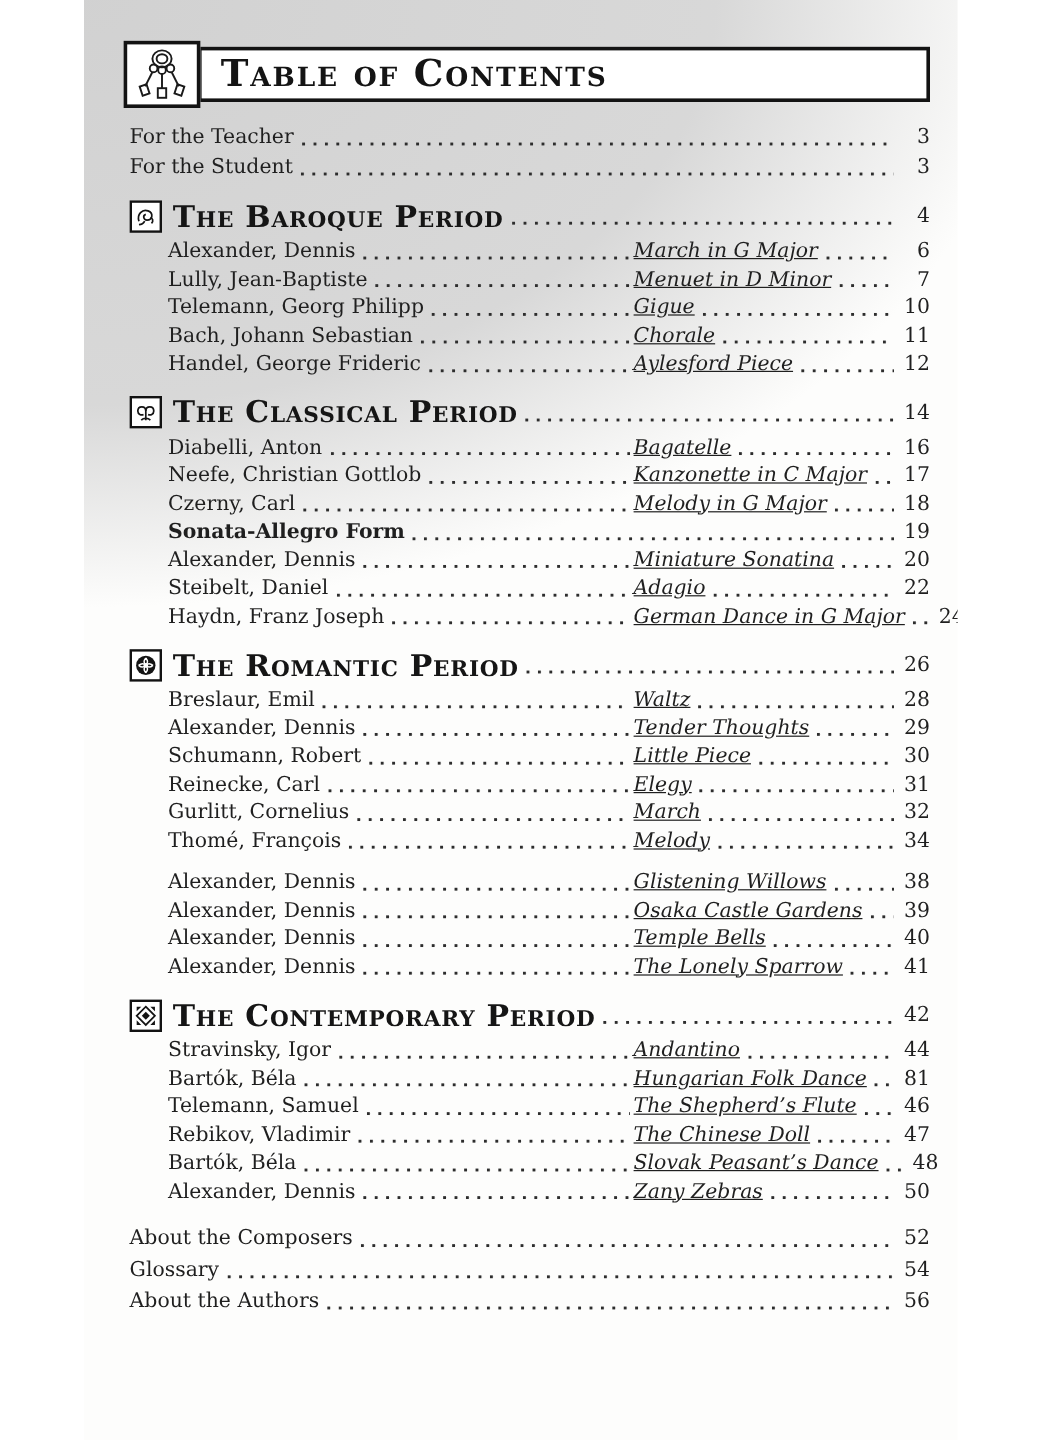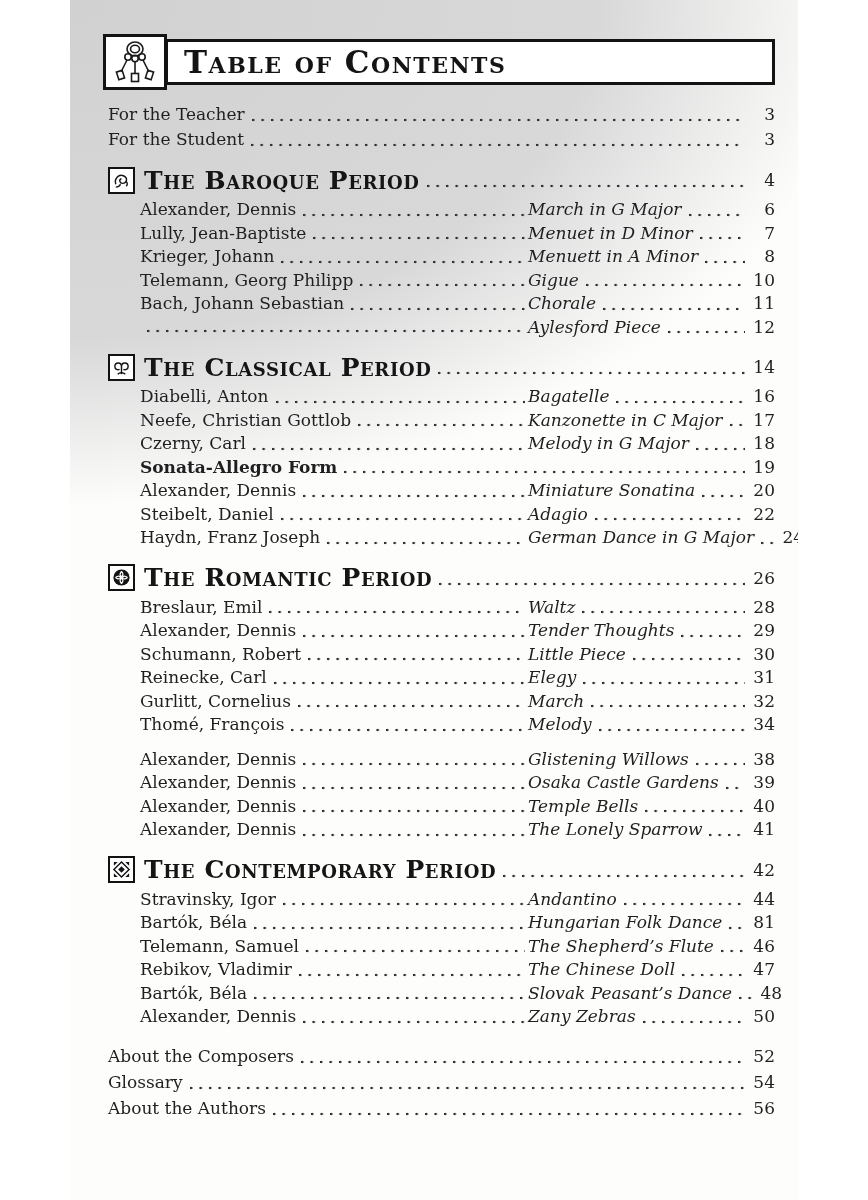--- a/index.html
+++ b/index.html
@@ -63,21 +63,21 @@
     font-variant:small-caps; font-weight:bold; font-size:25px; letter-spacing:.6px;
     margin-left:9px; color:#151515; white-space:nowrap;
   }
   .section-row .leader { margin-bottom:9px; }
 
   .entries { margin-left:32px; margin-top:1px; }
   .entry-row { display:flex; align-items:baseline; font-size:17px; line-height:23.5px; }
   .entry-left { display:flex; align-items:flex-start; flex:0 0 388px; min-width:0; }
   .composer { white-space:nowrap; }
   .composer.bold { font-weight:bold; }
-  .piece-title { font-style:italic; white-space:nowrap; }
+  .piece-title { font-style:italic; white-space:nowrap;text-decoration:underline; }
 </style>
 </head>
 <body>
 
 <div class="page">
   <div class="shade"></div>
 
   <div class="content">
     <div class="header">
       <div class="keys-box">
@@ -141,29 +141,20 @@
   <div class="entry-row">
     <span class="entry-left">
       <span class="composer">Lully, Jean-Baptiste</span>
       <span class="leader"></span>
     </span>
     <span class="piece-title">Menuet in D Minor</span>
     <span class="leader"></span>
     <span class="pg">7</span>
   </div>
 
-  <div class="entry-row">
-    <span class="entry-left">
-      <span class="composer">Krieger, Johann</span>
-      <span class="leader"></span>
-    </span>
-    <span class="piece-title">Menuett in A Minor</span>
-    <span class="leader"></span>
-    <span class="pg">8</span>
-  </div>
 
   <div class="entry-row">
     <span class="entry-left">
       <span class="composer">Telemann, Georg Philipp</span>
       <span class="leader"></span>
     </span>
     <span class="piece-title">Gigue</span>
     <span class="leader"></span>
     <span class="pg">10</span>
   </div>
@@ -173,20 +164,21 @@
       <span class="composer">Bach, Johann Sebastian</span>
       <span class="leader"></span>
     </span>
     <span class="piece-title">Chorale</span>
     <span class="leader"></span>
     <span class="pg">11</span>
   </div>
 
   <div class="entry-row">
     <span class="entry-left">
+      <span class="composer">Handel, George Frideric</span>
       <span class="leader"></span>
     </span>
     <span class="piece-title">Aylesford Piece</span>
     <span class="leader"></span>
     <span class="pg">12</span>
   </div>
 </div>
   </div>
 
   <div class="section">

